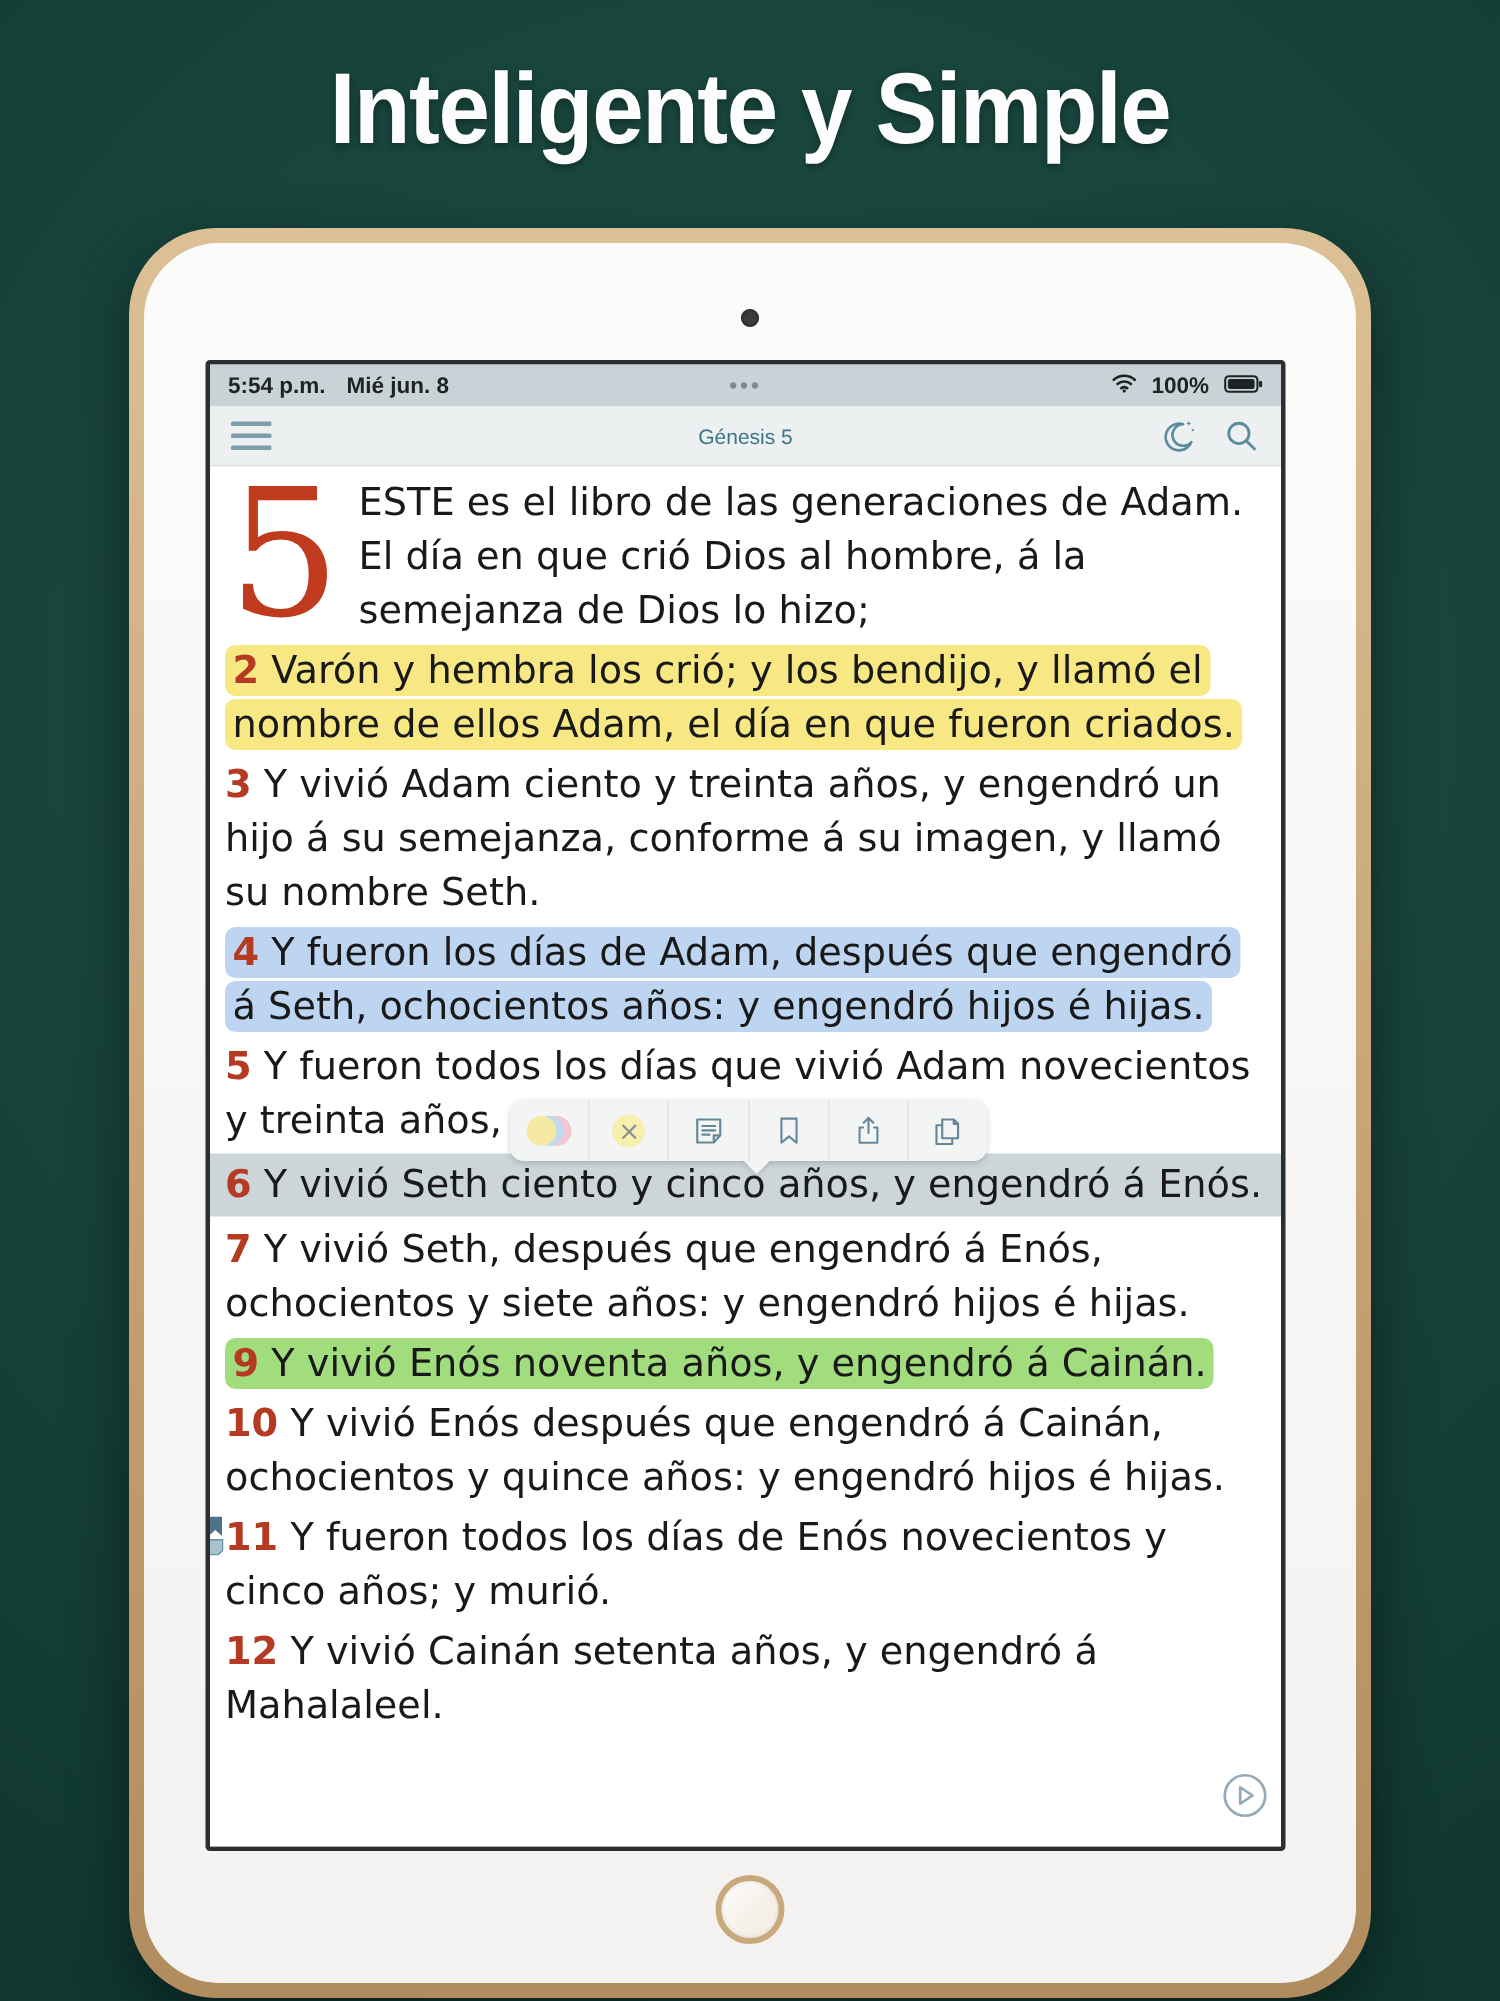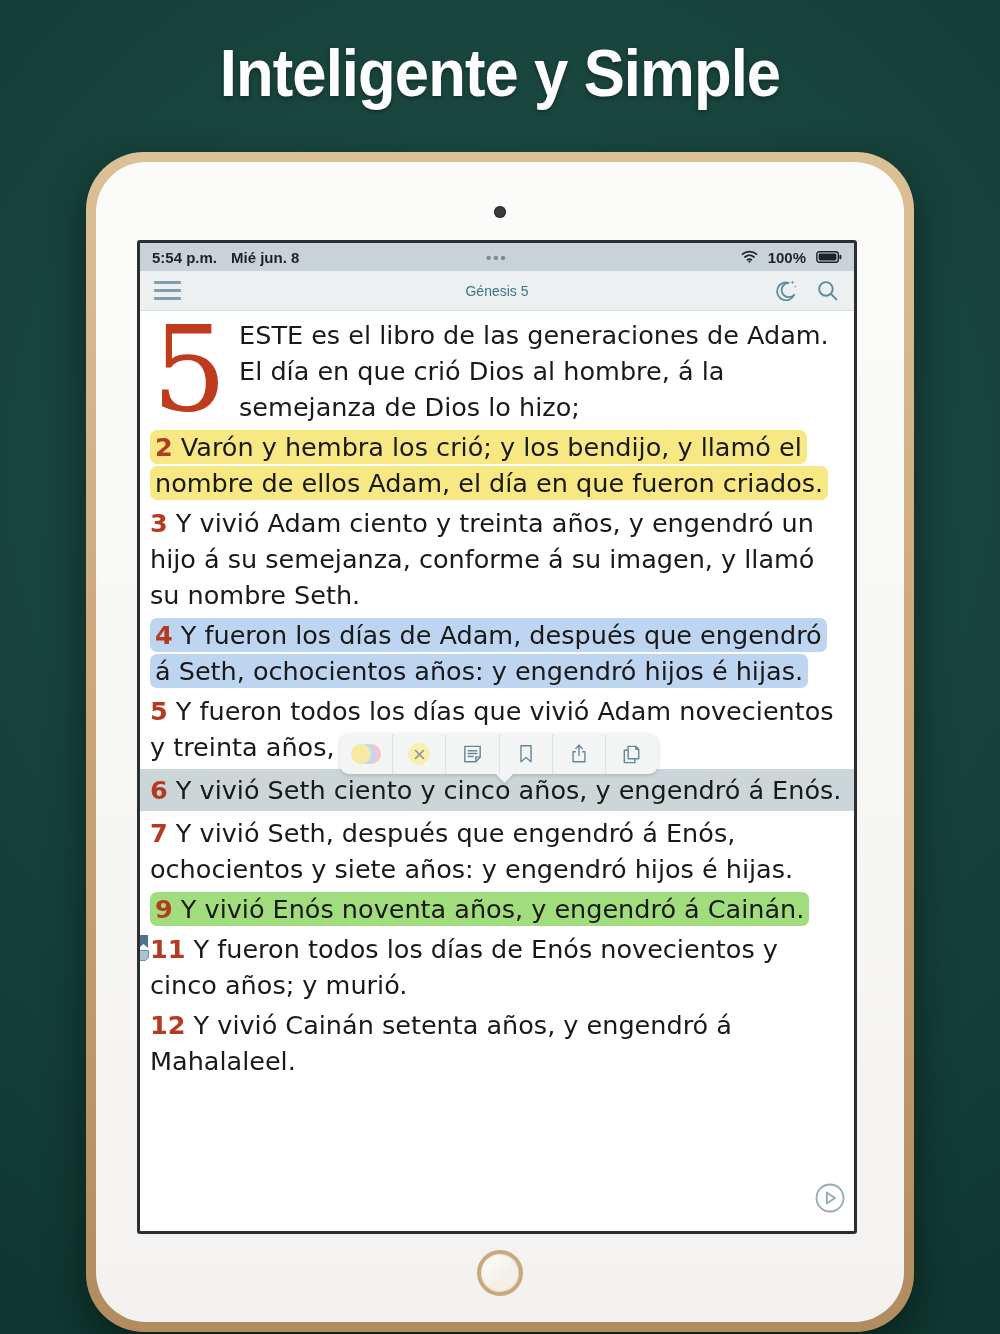--- a/index.html
+++ b/index.html
@@ -251,20 +251,23 @@
 
         <div class="verse">
           <span class="vnum">7</span> <span>Y vivió Seth, después que engendró á Enós, ochocientos y siete años: y engendró hijos é hijas.</span>
         </div>
 
 
         <div class="verse">
           <span class="hl hl-green"><span class="vnum">9</span> <span>Y vivió Enós noventa años, y engendró á Cainán.</span></span>
         </div>
 
+        <div class="verse">
+          <span class="vnum">10</span> <span>Y vivió Enós después que engendró á Cainán, ochocientos y quince años: y engendró hijos é hijas.</span>
+        </div>
 
         <div class="verse">
           <span class="margin-marks">
             <svg width="11" height="13" viewBox="0 0 11 13">
               <path d="M1 0h9v13L5.5 9 1 13z" fill="#4f7389"></path>
             </svg>
             <svg width="11" height="11" viewBox="0 0 11 11">
               <path d="M0.5 0.5h10v7l-3 3h-7z" fill="#a9c2d0" stroke="#6d92a5" stroke-width="1"></path>
             </svg>
           </span>

